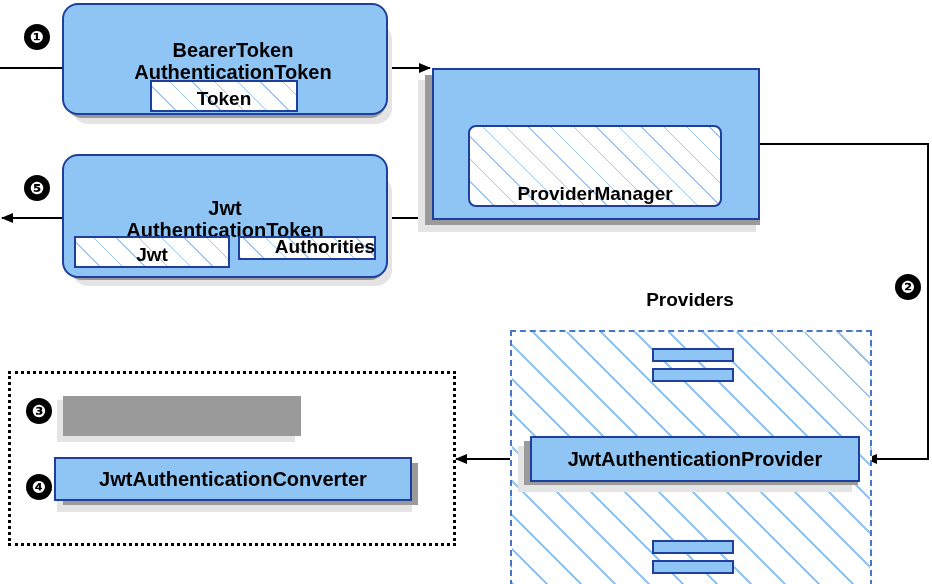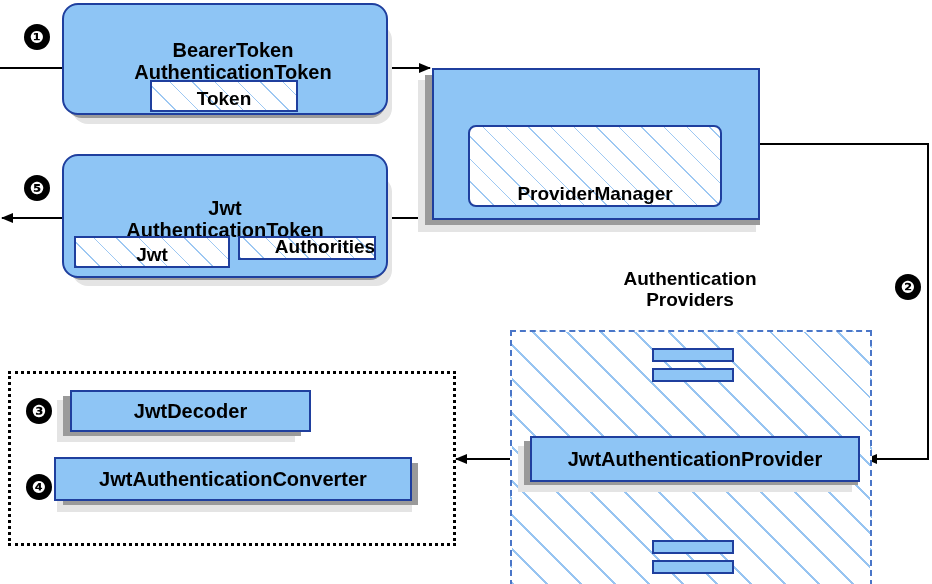--- a/index.html
+++ b/index.html
@@ -184,21 +184,21 @@
     <span>Jwt</span>
   </div>
   <div class="abs hatch-white t19" style="left:238px; top:236px; width:138px; height:24px;padding-left:36px;">
     <span>Authorities</span>
   </div>
   <div class="abs bullet" style="left:24px; top:175px;">
     <span>❺</span>
   </div>
 
   <div class="abs caption t19" style="left:590px; top:268px; width:200px;">
-    <span>Authentication</span><br>
+    <br>
     <span>Providers</span>
   </div>
 
   <div class="abs hatch-container" style="left:510px; top:330px; width:362px; height:256px;"></div>
 
   <div class="abs bar" style="left:652px; top:348px; width:82px; height:14px;"></div>
   <div class="abs bar" style="left:652px; top:368px; width:82px; height:14px;"></div>
 
   <div class="abs bar" style="left:652px; top:540px; width:82px; height:14px;"></div>
   <div class="abs bar" style="left:652px; top:560px; width:82px; height:14px;"></div>
@@ -209,23 +209,20 @@
     <span>JwtAuthenticationProvider</span>
   </div>
   <div class="abs bullet" style="left:895px; top:274px;">
     <span>❷</span>
   </div>
 
   <div class="abs dotted-container" style="left:8px; top:371px; width:448px; height:175px;"></div>
 
   <div class="abs sh-light" style="left:57px; top:400px; width:238px; height:42px;"></div>
   <div class="abs sh-dark" style="left:63px; top:396px; width:238px; height:40px;"></div>
-  <div class="abs blue-box t20" style="left:70px; top:390px; width:241px; height:42px;">
-    <span>JwtDecoder</span>
-  </div>
   <div class="abs bullet" style="left:26px; top:398px;">
     <span>❸</span>
   </div>
 
   <div class="abs sh-light" style="left:57px; top:468px; width:355px; height:44px;"></div>
   <div class="abs sh-dark" style="left:63px; top:463px; width:355px; height:42px;"></div>
   <div class="abs blue-box t20" style="left:54px; top:457px; width:358px; height:44px;">
     <span>JwtAuthenticationConverter</span>
   </div>
   <div class="abs bullet" style="left:26px; top:474px;">

